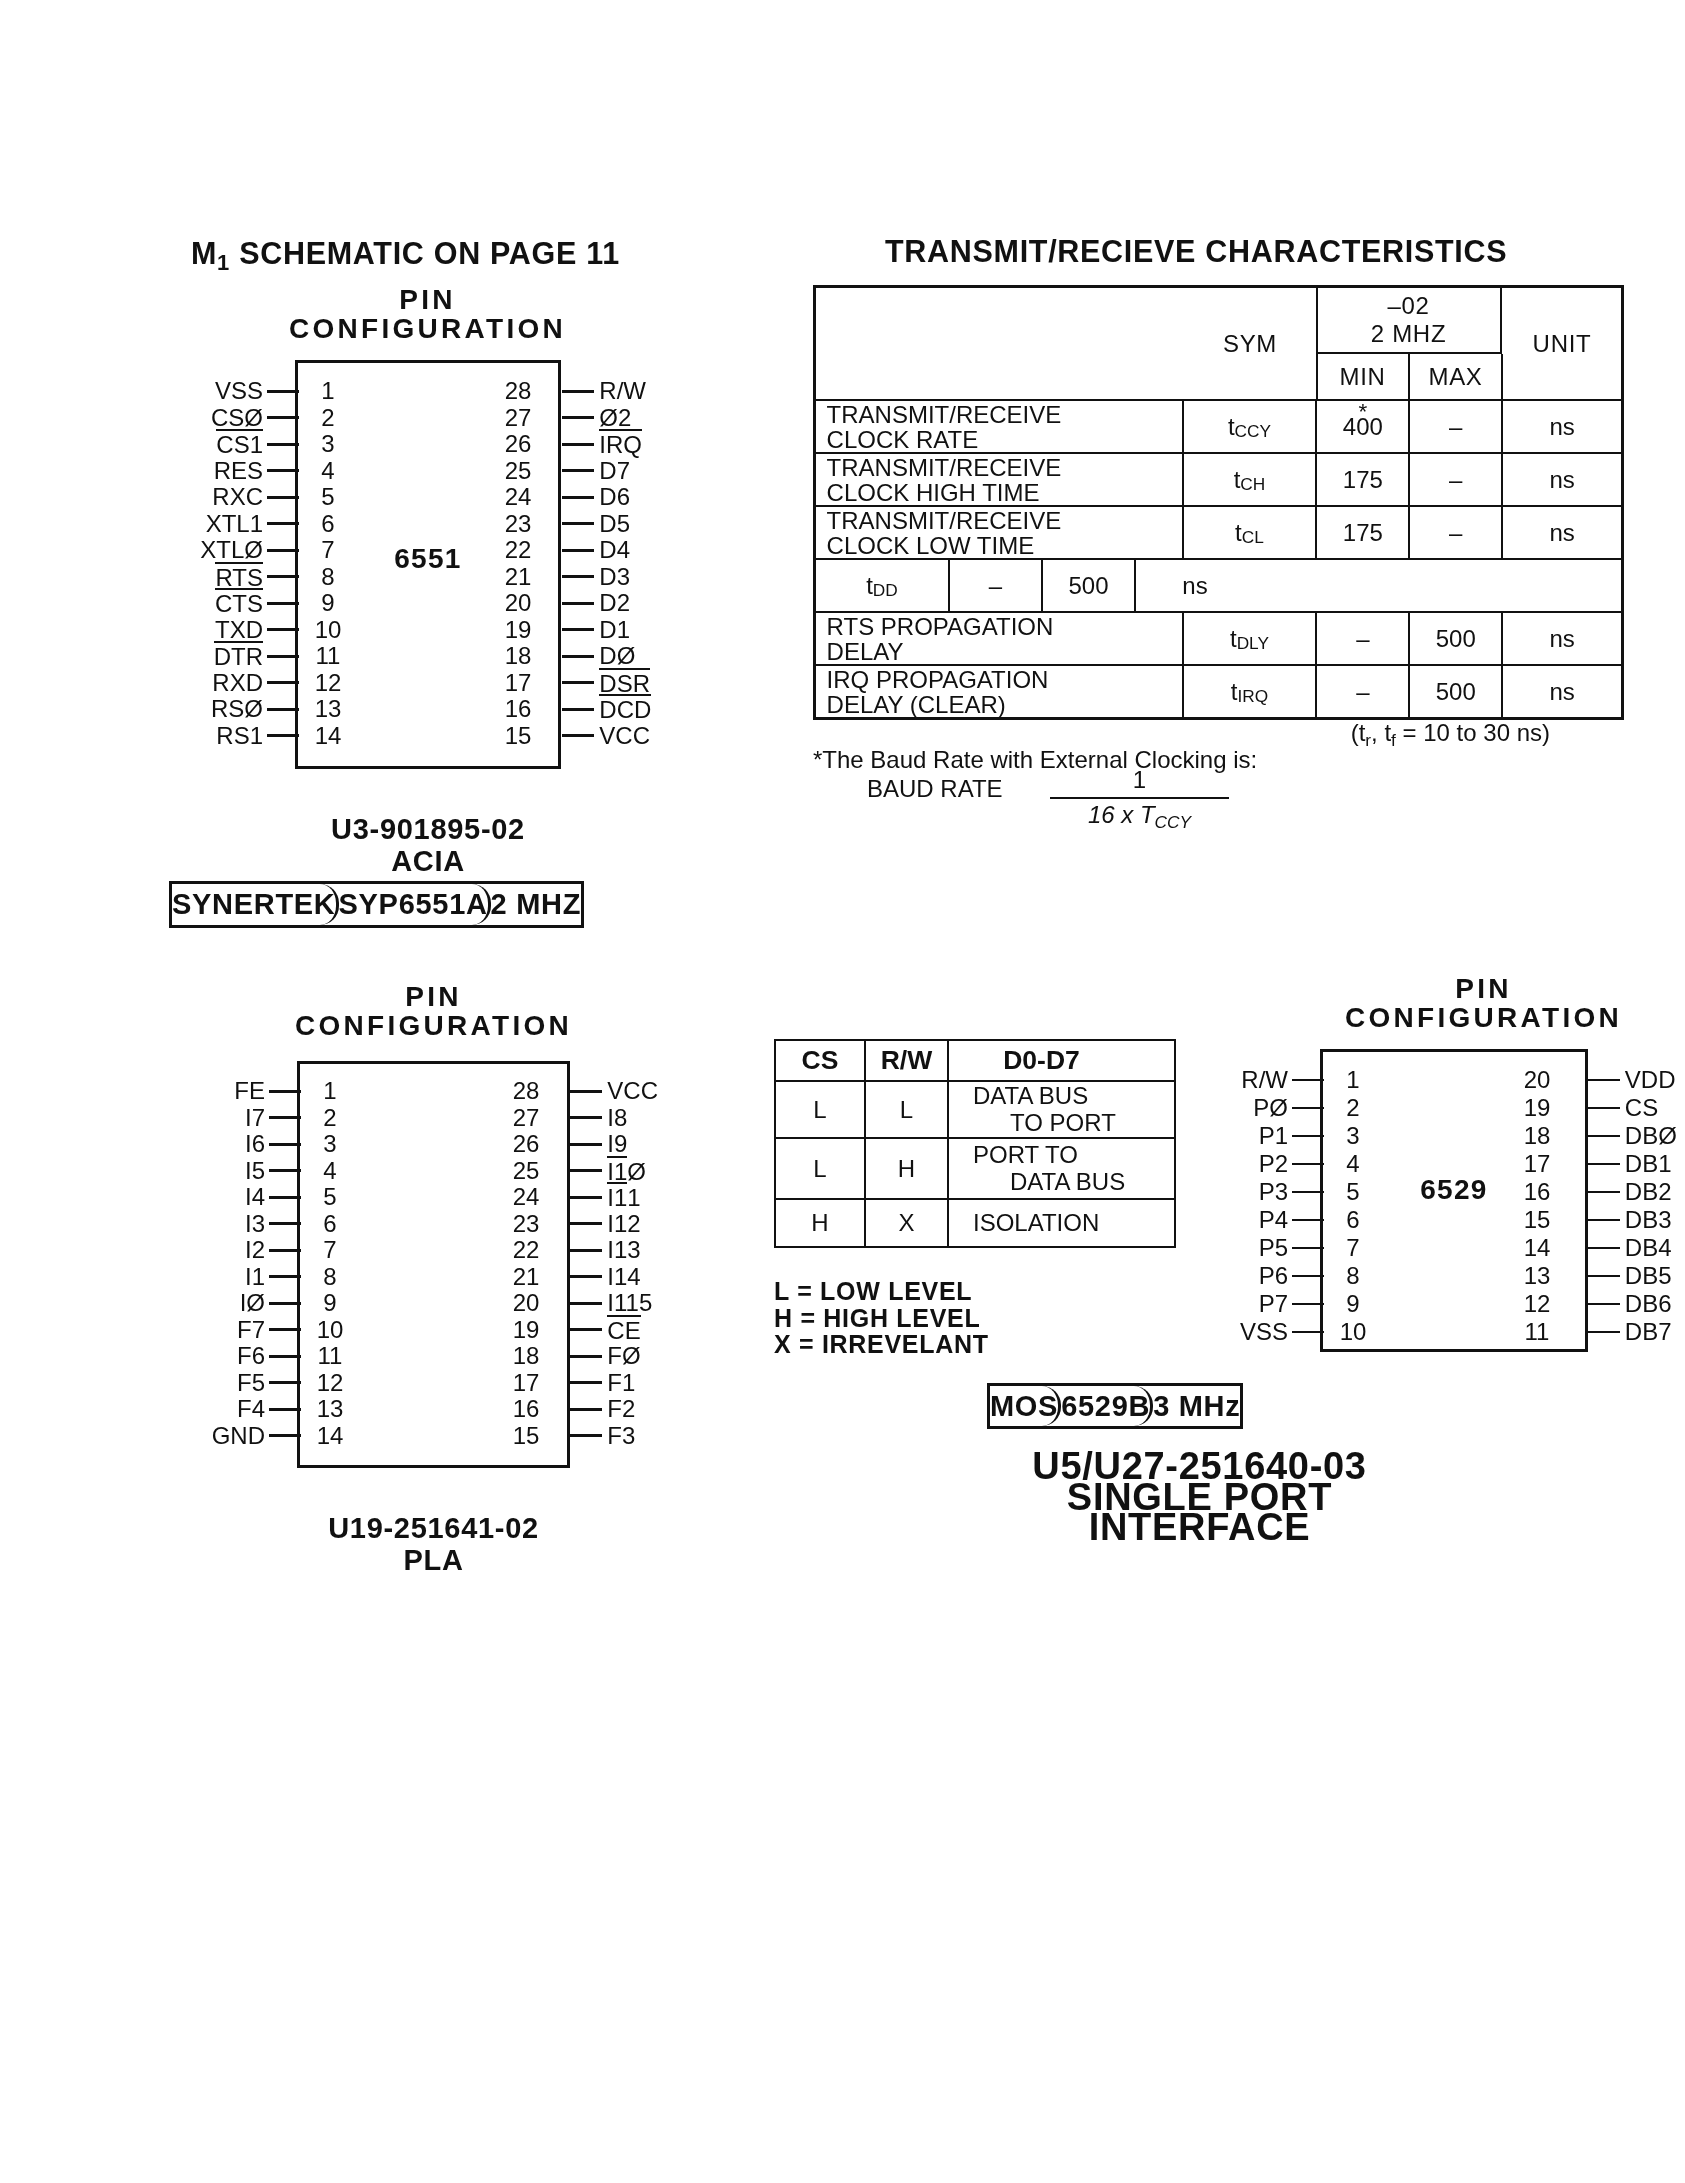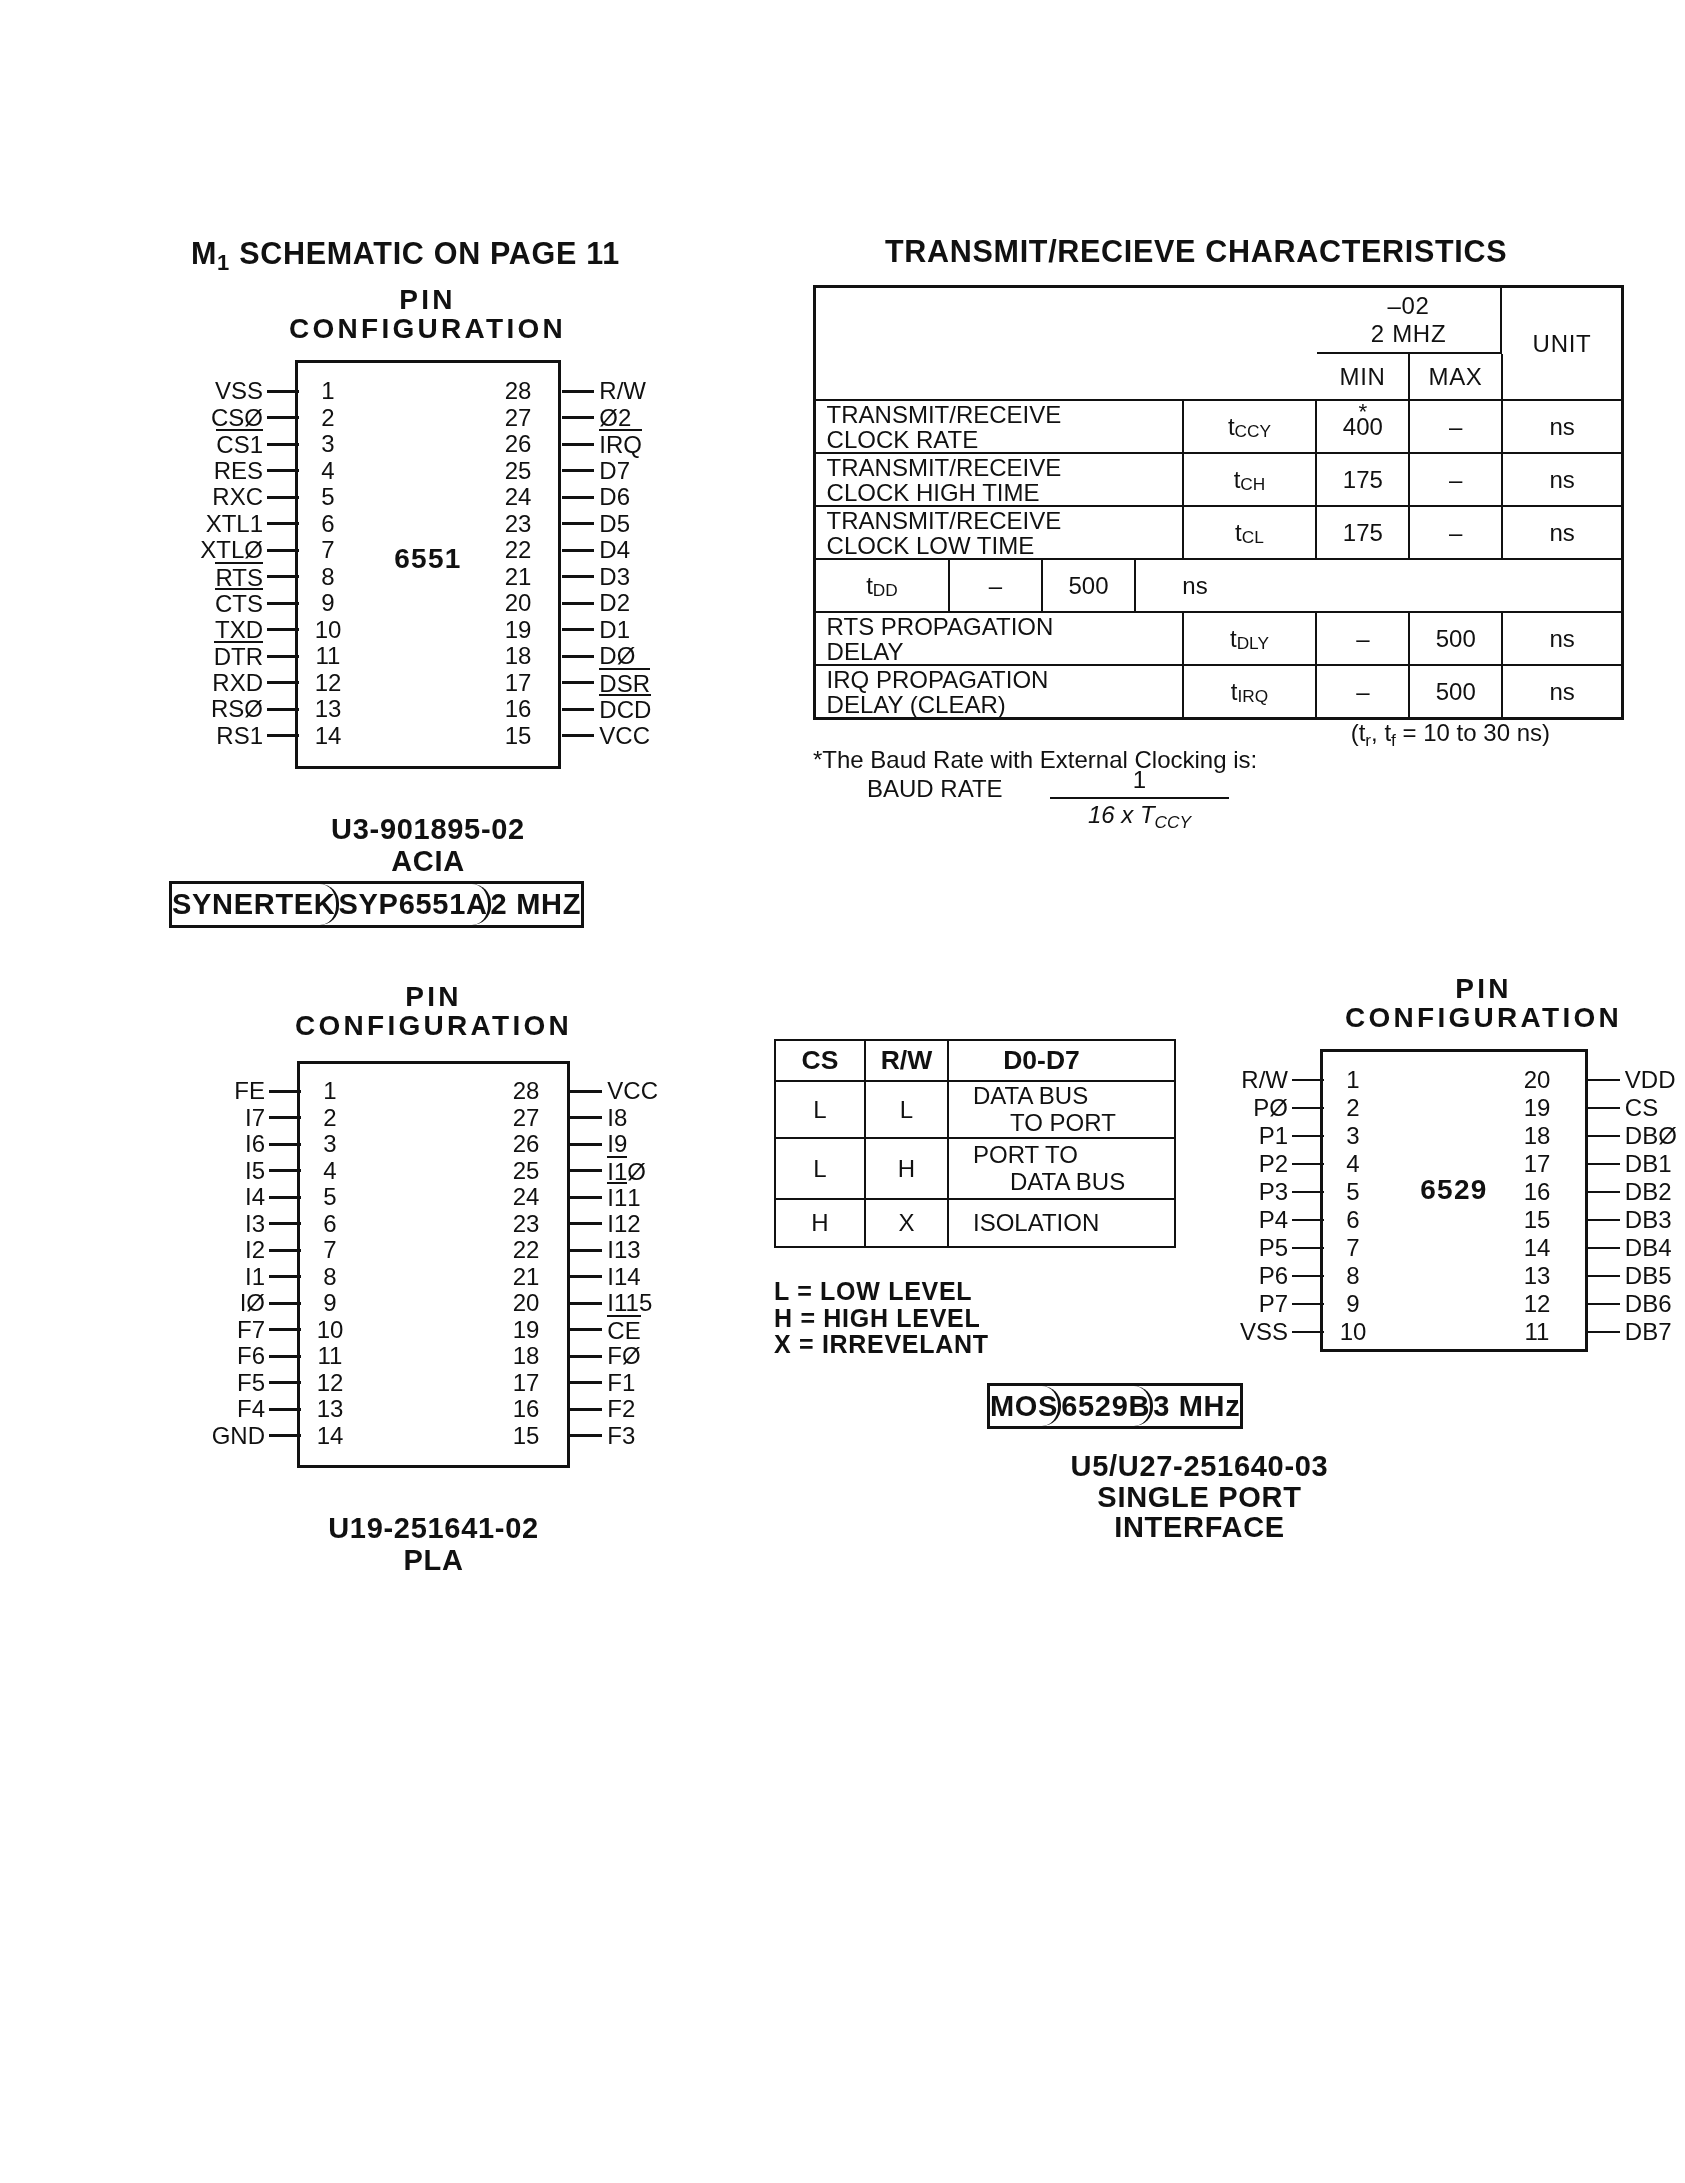--- a/index.html
+++ b/index.html
@@ -283,20 +283,21 @@
 
     <div class="pbx-cell">SYNERTEK</div>
 
     <div class="pbx-cell">SYP6551A</div>
 
     <div class="pbx-cell">2 MHZ</div>
   </div>
 
 <div class="ct">
   <div class="ct-head">
+    <div class="ct-hc ct-h2">SYM</div>
     <div class="ct-hc ct-h3">
       <div>–02</div>
       <div>2 MHZ</div>
     </div>
     <div class="ct-hc ct-hmin">MIN</div>
     <div class="ct-hc ct-hmax">MAX</div>
     <div class="ct-hc ct-h5">UNIT</div>
   </div>
   <div class="ct-body">
 
@@ -647,21 +648,21 @@
 
 <div class="pbx" style="left:987px;top:1383px;height:40px;">
 
     <div class="pbx-cell">MOS</div>
 
     <div class="pbx-cell">6529B</div>
 
     <div class="pbx-cell">3 MHz</div>
   </div>
 
-<div class="abs caption" style="left:994px;top:1451px;width:411px;font-size:29px;line-height:30.5px;">
+<div class="abs caption" style="left:994px;top:1451px;width:411px;font-size:38px;line-height:30.5px;">
   <div>U5/U27-251640-03</div>
   <div>SINGLE PORT</div>
   <div>INTERFACE</div>
 </div>
 
 <div class="abs pincfg" style="left:1318px;top:974px;width:331px;">
   <div>PIN</div>
   <div>CONFIGURATION</div>
 </div>
 

